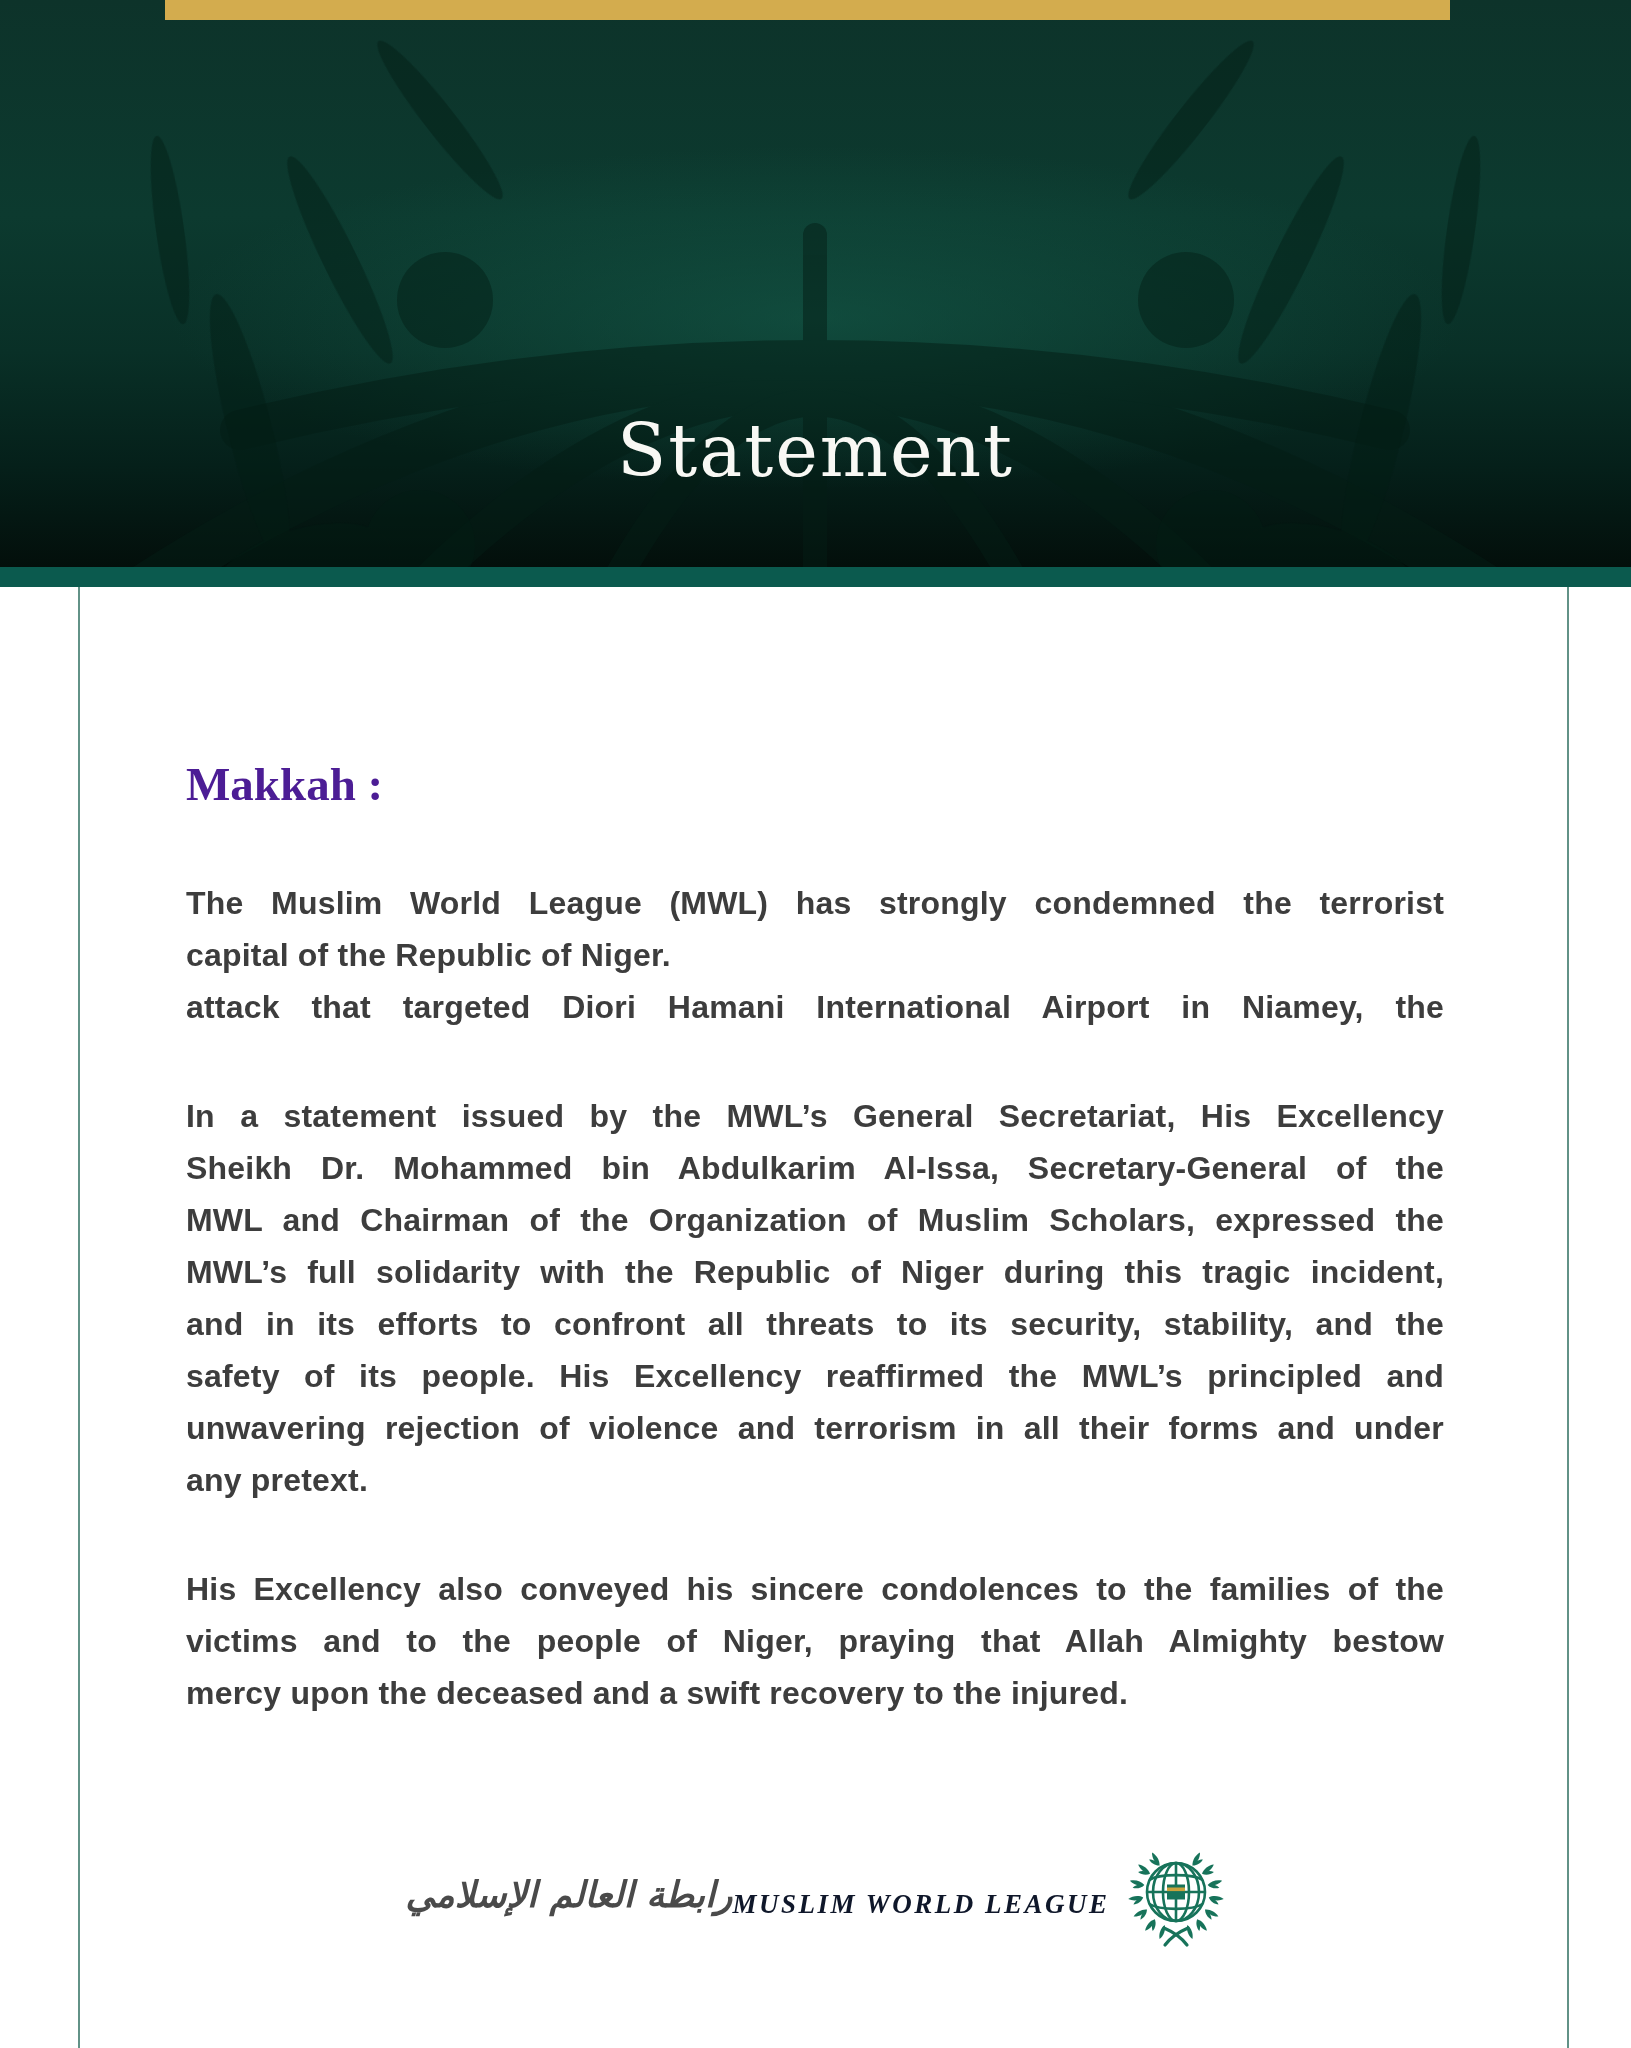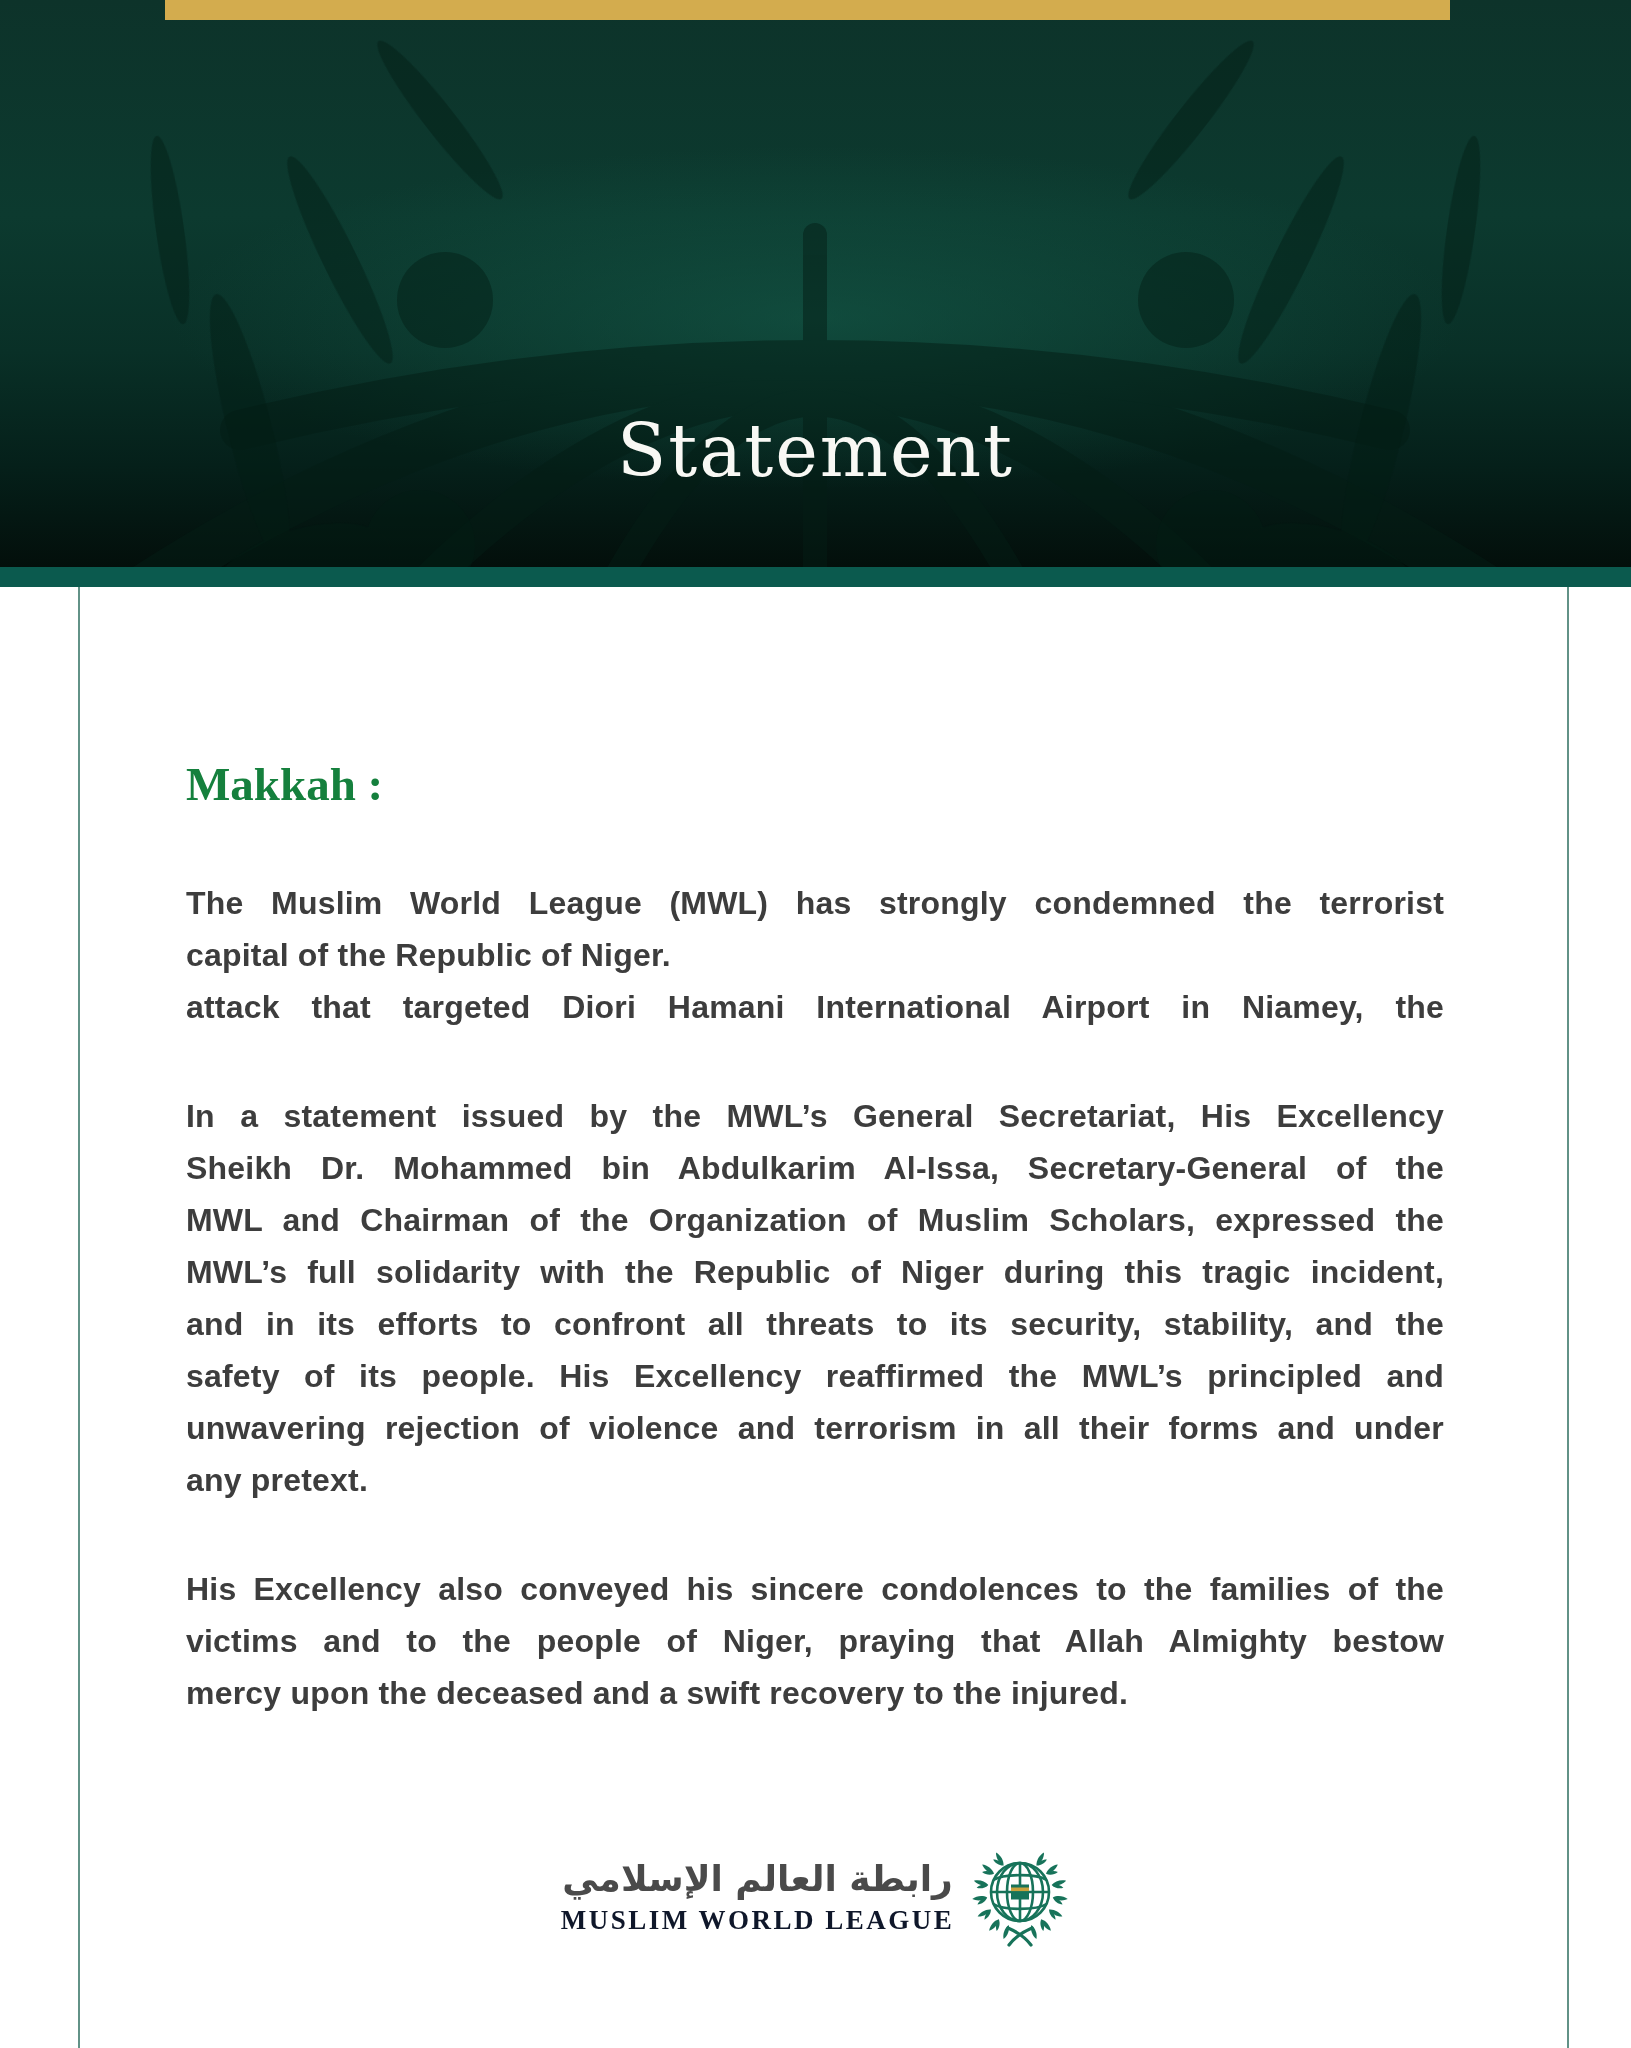--- a/index.html
+++ b/index.html
@@ -22,29 +22,29 @@
   .teal-band{width:100%;height:20px;background:#0b5a4e;}
 
   
   .content{position:relative;width:100%;height:1461px;background:#ffffff;}
   .vline{position:absolute;top:0;bottom:0;width:2px;background:rgba(46,110,95,0.75);}
   .vline-left{left:78px;}
   .vline-right{left:1567px;}
 
   .doc{position:absolute;left:186px;top:0;width:1258px;color:#3d3d3d;}
   .loc-heading{margin:170px 0 66px 0;font-family:"Liberation Serif","DejaVu Serif",serif;
-               font-weight:700;font-size:47px;line-height:54px;color:#15803d;}
+               font-weight:700;font-size:47px;line-height:54px;color:#4c1d95;}
   .para{margin:0 0 57px 0;font-size:32px;font-weight:600;line-height:52px;letter-spacing:0.2px;}
   .line{margin:0;text-align:justify;text-align-last:justify;}
   .line.last{text-align-last:left;}
 
   
   .logo{position:absolute;left:0;top:1253px;width:100%;display:flex;
         justify-content:center;align-items:center;gap:16px;}
-  .logo-text{display:flex;flex-direction:column;align-items:center;}
+  .logo-text{display:flex;align-items:flex-end;font-style:italic;}
   .logo-arabic{font-family:"DejaVu Sans",sans-serif;direction:rtl;font-size:36px;line-height:1.4;
                color:#4a4a4a;font-weight:700;}
   .logo-english{font-family:"Liberation Serif","DejaVu Serif",serif;font-weight:700;font-size:27px;
                 letter-spacing:2.5px;color:#0f172a;white-space:nowrap;}
   .emblem{display:block;}
 </style>
 </head>
 <body>
 
 <div class="page">

